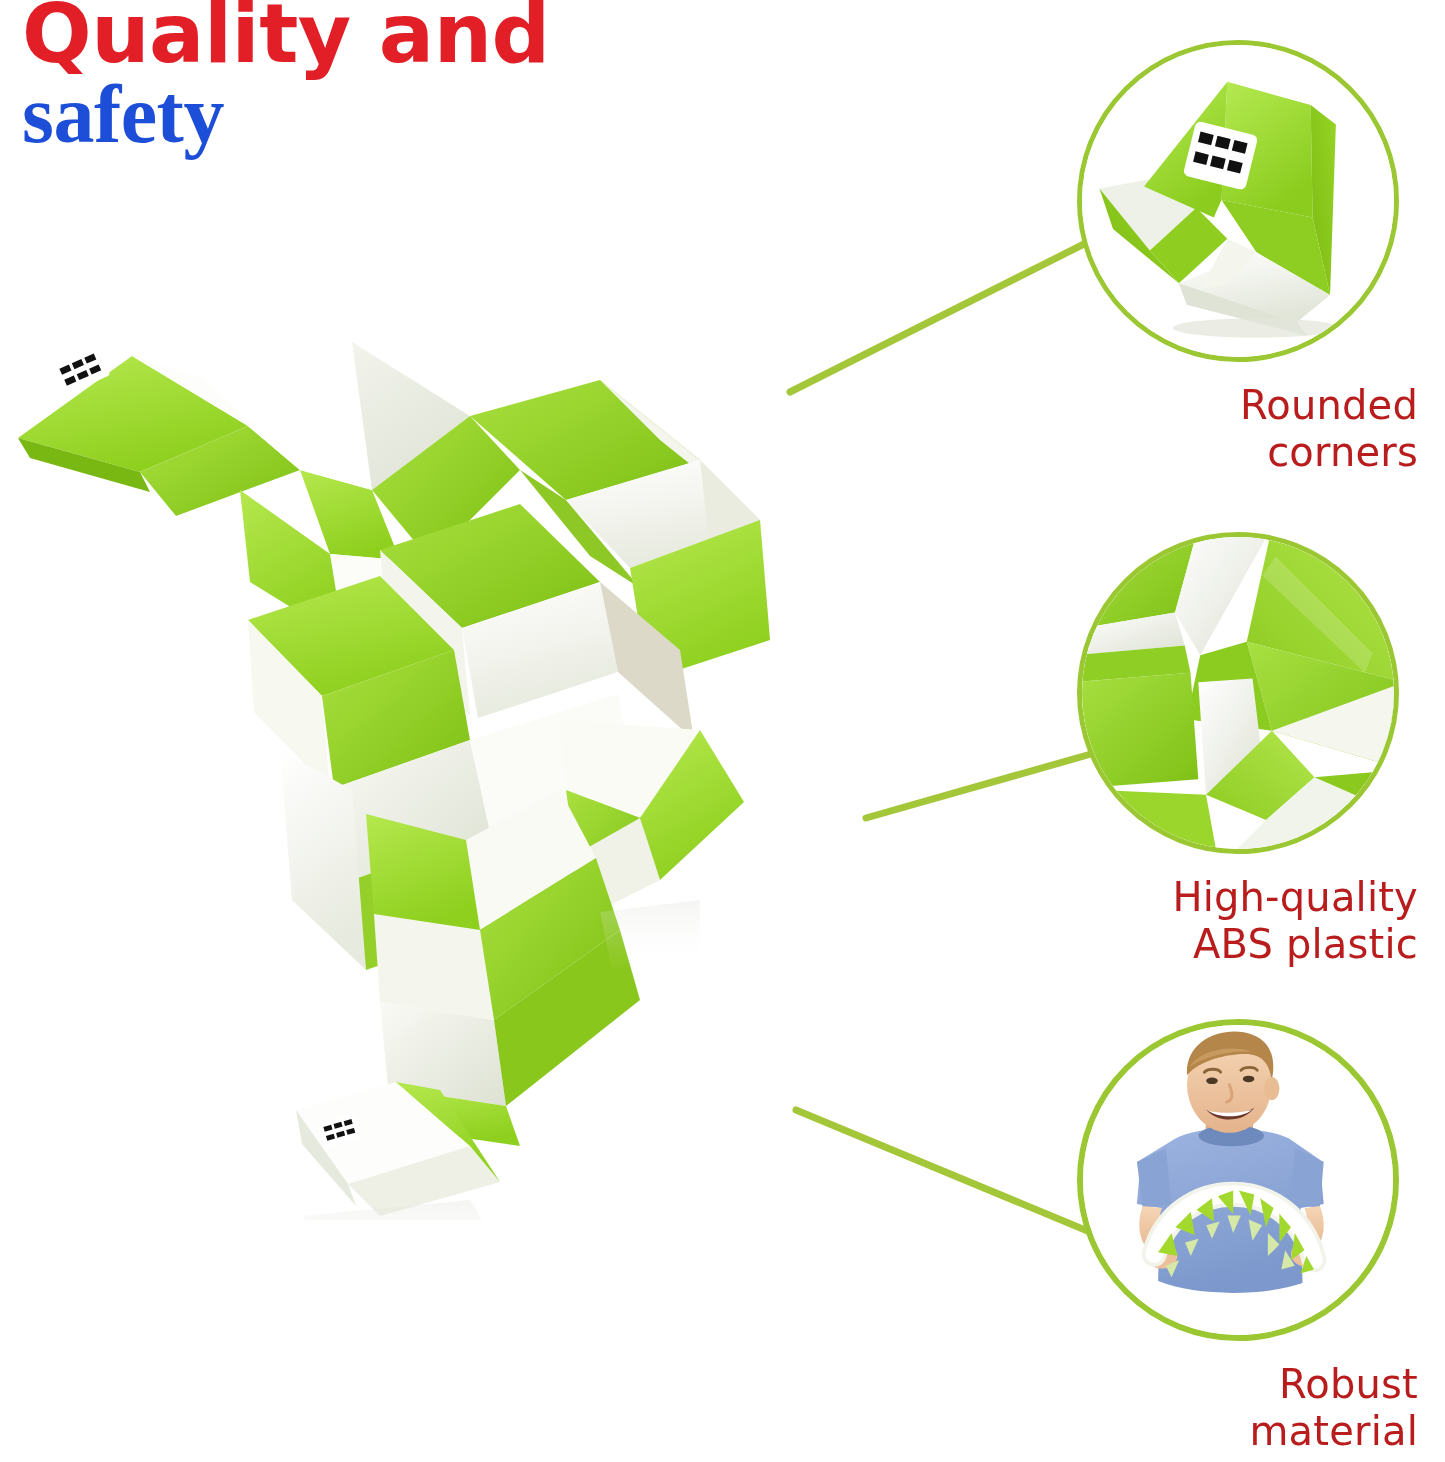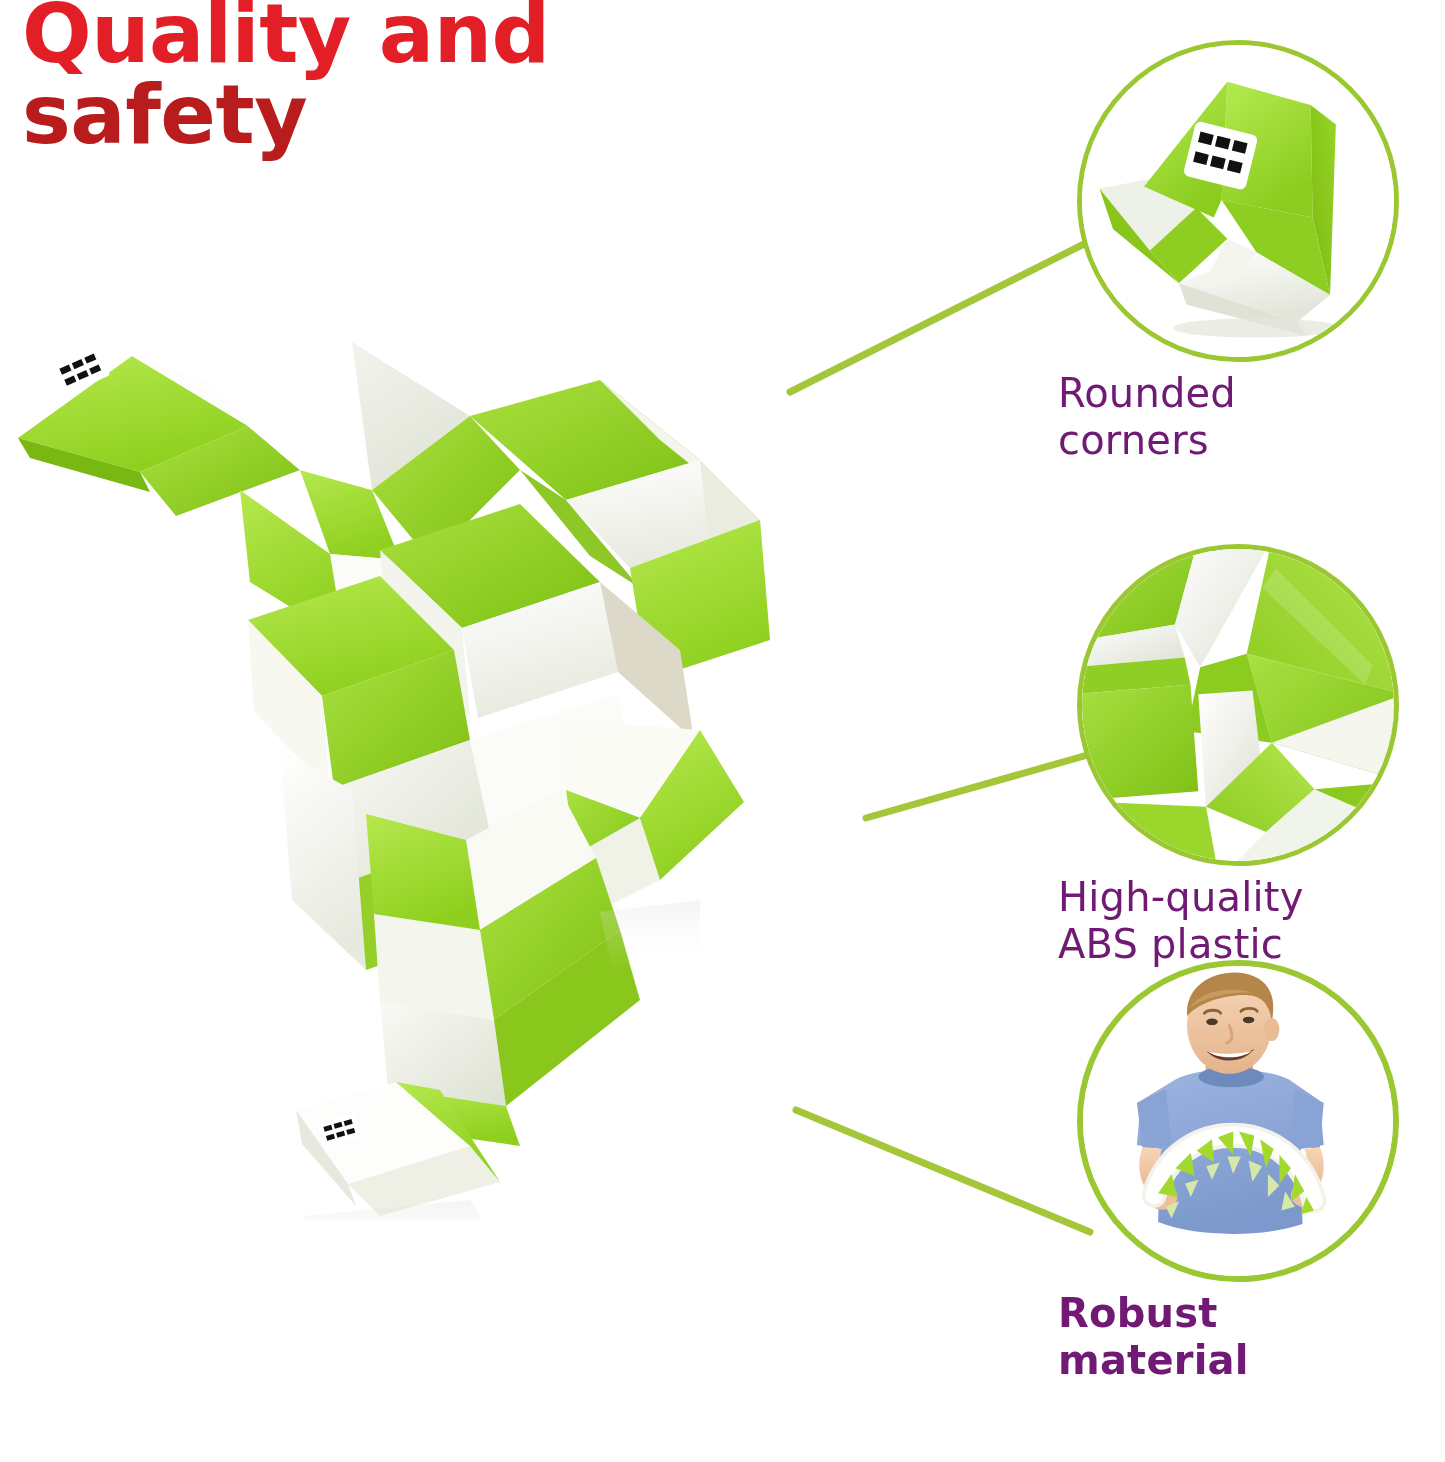--- a/index.html
+++ b/index.html
@@ -23,21 +23,21 @@
     line-height:0.92;
     letter-spacing:-0.5px;
   }
   #headline .line {
     display:block;
     font-size:82px;
     font-weight:bold;
     font-family:"DejaVu Sans", sans-serif;
   }
   #headline .l1 { color:#e21f26; }
-  #headline .l2 { color:#b91c1c; margin-top:6px; }
+  #headline .l2 { color:#1d4ed8; margin-top:6px;font-family:Liberation Serif, serif; }
 
   
   #product {
     position:absolute;
     left:0px; top:320px;
     width:840px; height:900px;
   }
   #product svg { display:block; width:100%; height:100%; }
 
   
@@ -58,32 +58,32 @@
     overflow:visible;
     background:#ffffff;
   }
   .callout .bubble .clip {
     position:absolute; inset:0;
     border-radius:50%;
     overflow:hidden;
   }
   .callout .bubble svg { display:block; width:100%; height:100%; }
   .callout .label {
-    margin-top:8px;
-    text-align:left;
+    margin-top:20px;
+    text-align:right;
     font-family:"DejaVu Sans", sans-serif;
     font-size:40px;
     line-height:1.18;
-    color:#701a75;
+    color:#b91c1c;
     letter-spacing:0.2px;
     white-space:pre-line;
   }
   #callout-1 { left:1058px; top:40px; }
-  #callout-2 { left:1058px; top:544px; }
-  #callout-3 { left:1058px; top:960px;font-weight:bold; }
+  #callout-2 { left:1058px; top:532px; }
+  #callout-3 { left:1058px; top:1019px; }
   #callout-3 .bubble { border-width:6px; }
 
   
   #bpa { position:absolute; left:52px; top:1272px; width:230px; height:180px; }
   #bpa svg { display:block; width:100%; height:100%; }
 </style>
 </head>
 <body>
 
 <div id="page">

